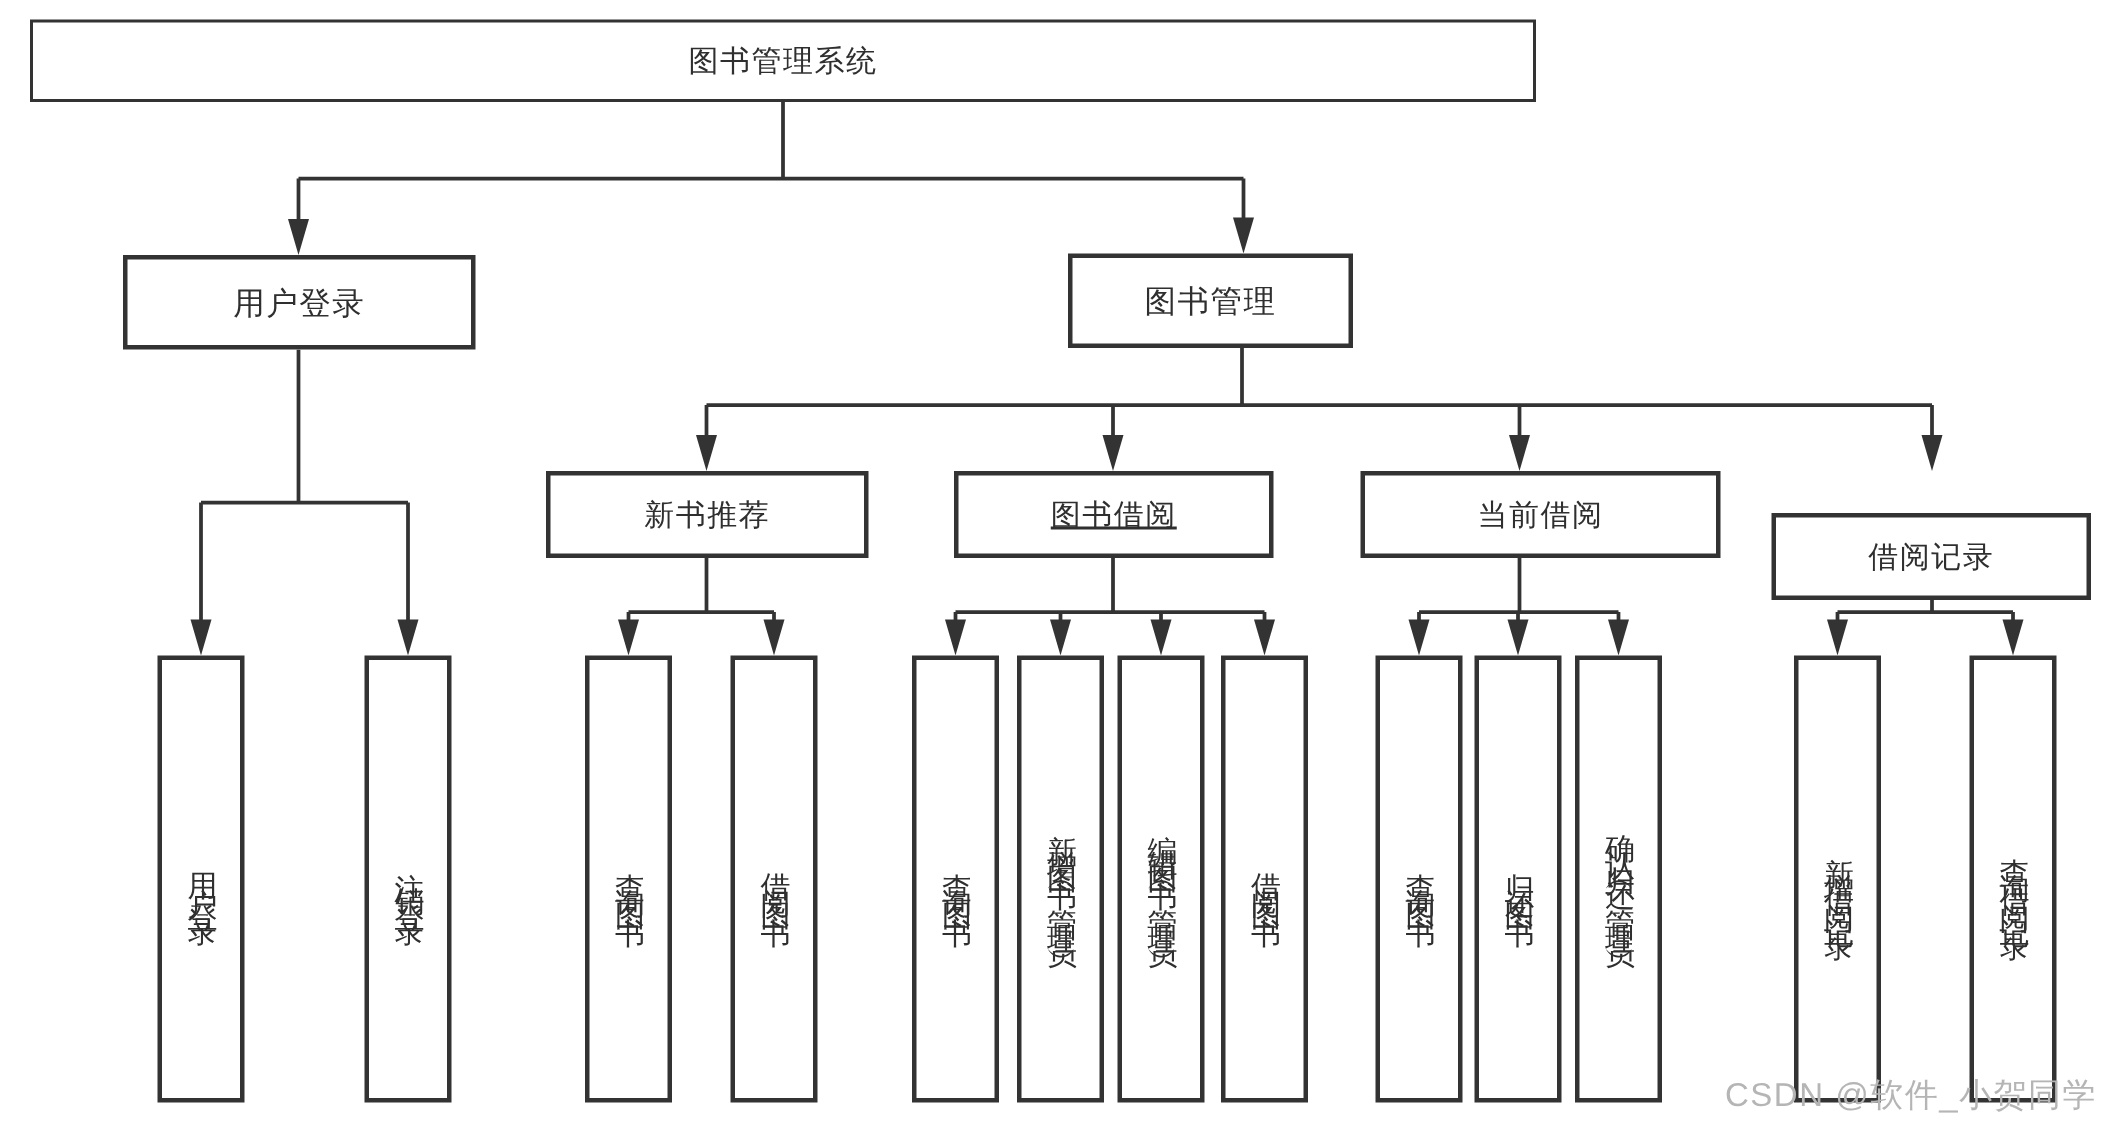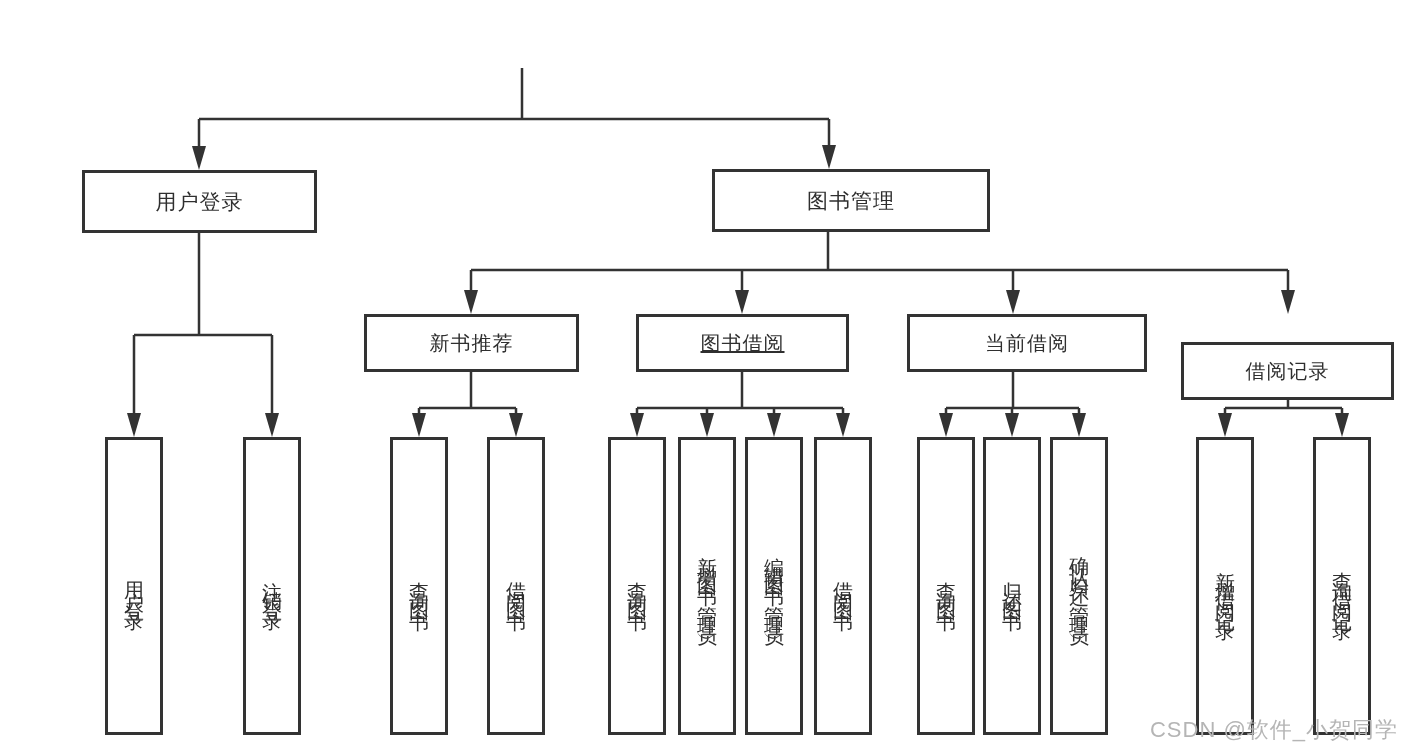--- a/index.html
+++ b/index.html
@@ -8,21 +8,21 @@
     font-family:"Liberation Sans","DejaVu Sans",sans-serif;color:#2f2f2f;
   }
   .connectors{position:absolute;left:0;top:0;width:1405px;height:747px;}
   .node{
     position:absolute;box-sizing:border-box;background:#ffffff;
     border:3px solid #333333;display:flex;align-items:center;justify-content:center;
     font-size:20px;letter-spacing:1px;color:#2f2f2f;white-space:nowrap;
   }
   .root{left:20px;top:13px;width:1004px;height:55px;border-width:2px;}
   .lvl2-0{left:82px;top:170px;width:235px;height:63px;font-size:21px;}
-  .lvl2-1{left:712px;top:169px;width:278px;height:63px;font-size:21px;}
+  .lvl2-1{left:712px;top:169px;width:190px;height:63px;font-size:21px;}
   .lvl3{top:314px;height:58px;text-align:right;}
   .l3-0{left:364px;width:215px;}
   .l3-1{left:636px;width:213px;text-decoration:underline;}
   .l3-2{left:907px;width:240px;}
   .l3-3{left:1181px;width:213px;margin-top:28px;}
   .leaf{top:437px;width:58px;height:298px;}
   .vtext{
     writing-mode:vertical-lr;text-orientation:mixed;
     font-size:20px;line-height:1.05;letter-spacing:10px;color:#2f2f2f;
   }
@@ -69,20 +69,23 @@
       <polygon points="767,413 781,413 774,437"></polygon>
       <polygon points="836,413 850,413 843,437"></polygon>
       <polygon points="939,413 953,413 946,437"></polygon>
       <polygon points="1005,413 1019,413 1012,437"></polygon>
       <polygon points="1072,413 1086,413 1079,437"></polygon>
       <polygon points="1218,413 1232,413 1225,437"></polygon>
       <polygon points="1335,413 1349,413 1342,437"></polygon>
     </g>
   </svg>
 
+  <div class="node root">
+    <span>图书管理系统</span>
+  </div>
 
   <div class="node lvl2-0">
     <span>用户登录</span>
   </div>
   <div class="node lvl2-1">
     <span>图书管理</span>
   </div>
 
   <div class="node lvl3 l3-0">
     <span>新书推荐</span>

